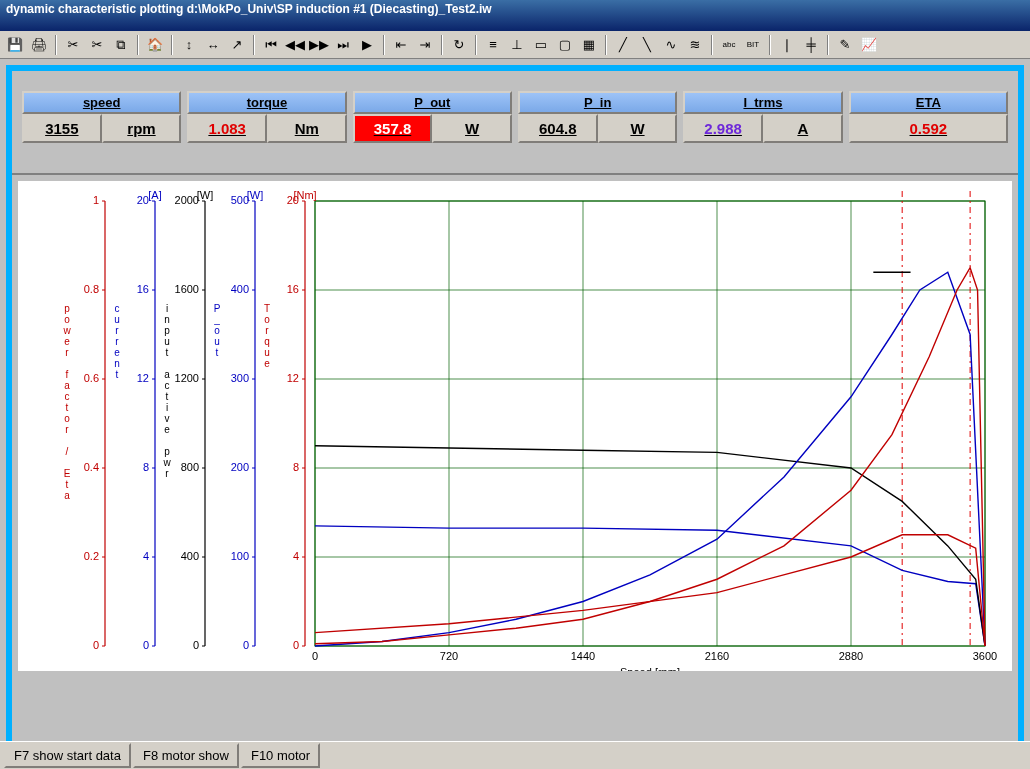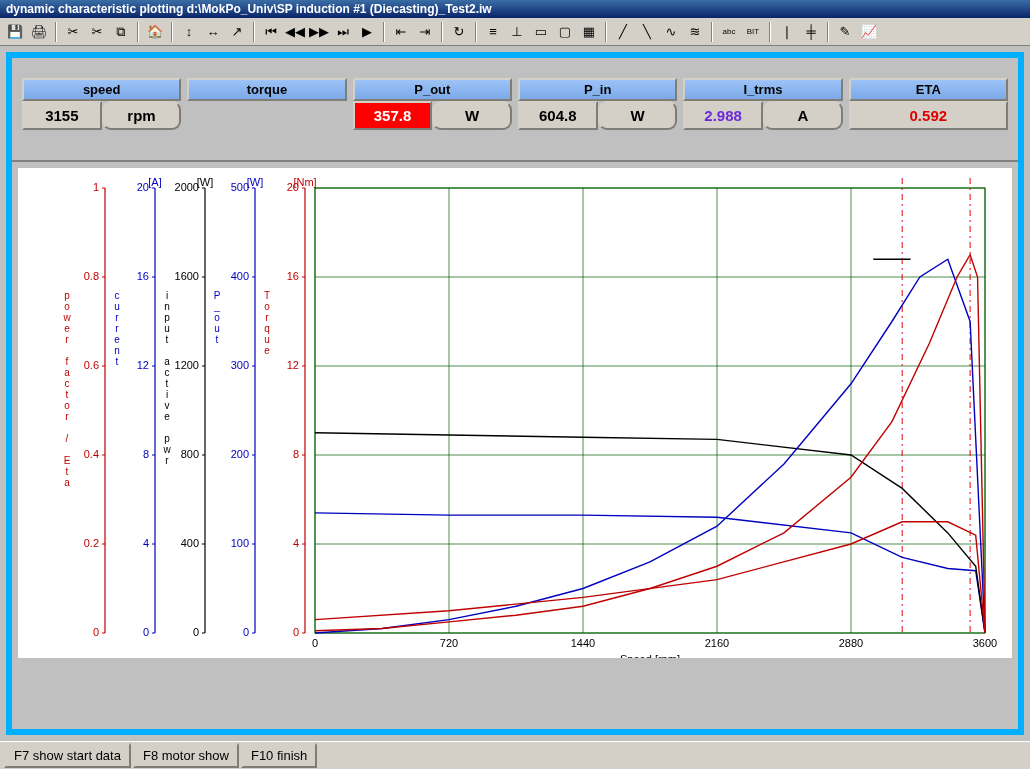--- a/index.html
+++ b/index.html
@@ -11,21 +11,21 @@
     width: 1030px;
     height: 769px;
     overflow: hidden;
   }
   .titlebar {
     background: linear-gradient(to bottom, #3a6ea5, #0a246a);
     color: white;
     font-size: 12px;
     font-weight: bold;
     padding: 2px 6px;
-    height: 18px;
+    height: 31px;
     line-height: 14px;
   }
   .toolbar {
     background: #d4d0c8;
     border-bottom: 1px solid #808080;
     height: 28px;
     display: flex;
     align-items: center;
     padding: 2px 4px;
     gap: 2px;
@@ -54,20 +54,21 @@
     padding: 0;
     position: relative;
   }
   .metrics-panel {
     background: #c0c0c0;
     padding: 20px 10px 30px 10px;
     display: flex;
     gap: 6px;
     justify-content: space-between;
     border-bottom: 2px solid #808080;
+    text-decoration: underline;
   }
   .metric-block { flex: 1; }
   .metric-header {
     background: linear-gradient(to bottom, #9dc3f7, #7ba9e8);
     border: 2px outset #d4d0c8;
     text-align: center;
     font-size: 13px;
     font-weight: bold;
     color: #000;
     padding: 2px 0;
@@ -75,21 +76,21 @@
   .metric-row { display: flex; justify-content: space-between; }
   .metric-value, .metric-unit {
     border: 2px outset #d4d0c8;
     background: #d4d0c8;
     text-align: center;
     font-size: 15px;
     font-weight: bold;
     padding: 4px 0;
   }
   .metric-value { flex: 0 0 50%; }
-  .metric-unit { flex: 0 0 50%; border-radius: 9px; }
+  .metric-unit { flex: 0 0 50%; }
   .metric-single .metric-value { flex: 1; }
   .v-black { color: #000; }
   .v-red { color: #e00000; }
   .v-blue { color: #6d28d9; }
   .v-highlight { background: #ff0000; color: #ffffff; }
 
   .chart-panel {
     background: #c0c0c0;
     padding: 6px;
   }
@@ -180,20 +181,24 @@
     <div class="metrics-panel" id="metrics">
         <div class="metric-block">
           <div class="metric-header">speed</div>
           <div class="metric-row">
             <div class="metric-value v-black">3155</div>
             <div class="metric-unit">rpm</div>
           </div>
         </div>
         <div class="metric-block">
           <div class="metric-header">torque</div>
+          <div class="metric-row">
+            <div class="metric-value v-red">1.083</div>
+            <div class="metric-unit">Nm</div>
+          </div>
         </div>
         <div class="metric-block">
           <div class="metric-header">P_out</div>
           <div class="metric-row">
             <div class="metric-value v-highlight">357.8</div>
             <div class="metric-unit">W</div>
           </div>
         </div>
         <div class="metric-block">
           <div class="metric-header">P_in</div>
@@ -371,14 +376,14 @@
             <path d="M290,451.65 L424,442.75 L558,429.4 L692,411.6 L826,376 L877.1805555555555,353.75 L922.7777777777777,353.75 L950.6944444444445,367.1 L960,465 " fill="none" stroke="#c00000" stroke-width="1.4"></path>
           </svg>
       </div>
     </div>
   </div>
 </div>
 
 <div class="statusbar" id="statusbar">
     <button class="status-btn">F7 show start data</button>
     <button class="status-btn">F8 motor show</button>
-    <button class="status-btn">F10 finish</button>
+    <button class="status-btn">F10 motor</button>
   </div>
 
 </body></html>

